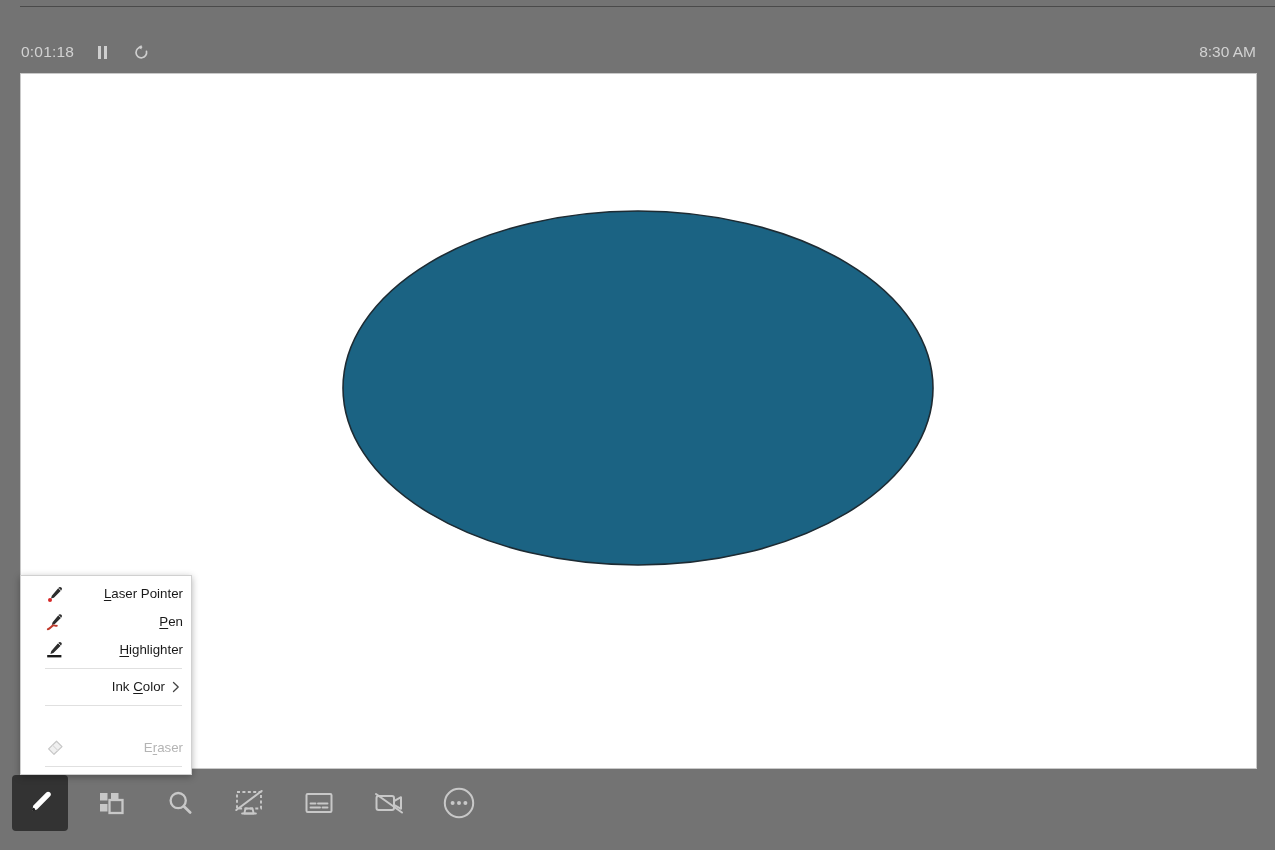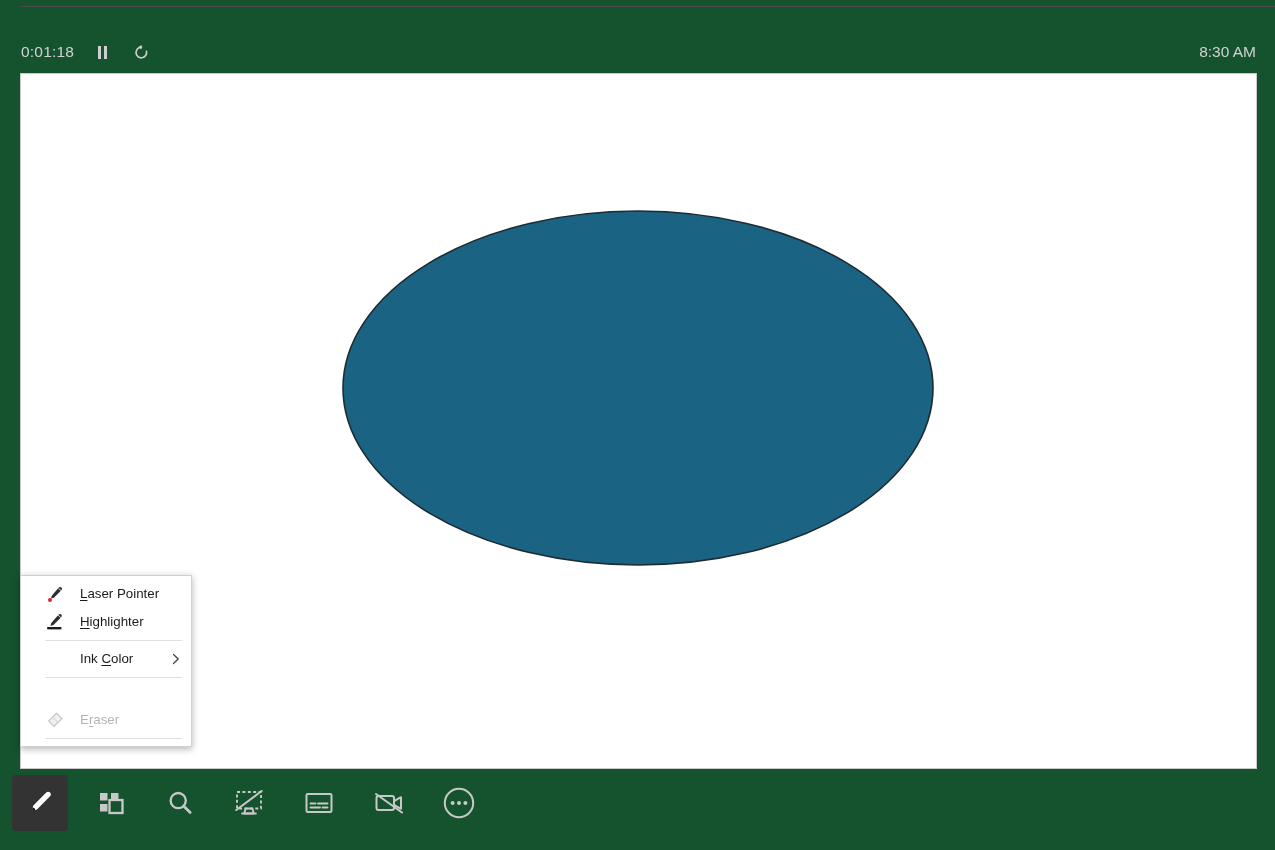--- a/index.html
+++ b/index.html
@@ -2,21 +2,21 @@
 <html><head>
 <meta charset="utf-8">
 <style>
   * { margin:0; padding:0; box-sizing:border-box; }
   html,body {
     width:1275px; height:850px;
     background:#1b1b1b;
     font-family:"Liberation Sans", sans-serif;
     overflow:hidden;
   }
-  #app { position:relative; width:1275px; height:850px; background:#14532d; }
+  #app { position:relative; width:1275px; height:850px; background:#737373;text-align:right; }
 
   
   .top-rule {
     position:absolute; left:20px; top:6px; width:1255px; height:1px;
     background:#4a4a4a;
   }
 
   
   .presenter-bar {
     position:absolute; left:0; top:30px; width:1275px; height:44px;
@@ -197,20 +197,30 @@
       <span class="ctx-ico">
         <svg width="20" height="20" viewBox="0 0 20 20">
           <path d="M16.4 3.6 a1.9 1.9 0 0 1 0 2.7 L8.9 13.8 l-2.9 0.8 0.8-2.9 L14.0 3.3 a1.9 1.9 0 0 1 2.4 0.3 z" fill="#2d2d2d"></path>
           <path d="M13.3 4.0 l2.7 2.7" stroke="#ffffff" stroke-width="0.9" fill="none"></path>
           <circle cx="5.0" cy="16.0" r="2.0" fill="#d62828"></circle>
         </svg>
       </span>
       <span class="ctx-label"><u>L</u>aser Pointer</span>
     </div>
 
+    <div class="ctx-item">
+      <span class="ctx-ico">
+        <svg width="20" height="20" viewBox="0 0 20 20">
+          <path d="M16.4 2.8 a1.8 1.8 0 0 1 0 2.6 L9.6 12.3 l-2.8 0.8 0.8-2.8 L14.0 2.6 a1.8 1.8 0 0 1 2.4 0.2 z" fill="#2d2d2d"></path>
+          <path d="M13.4 3.2 l2.6 2.6" stroke="#ffffff" stroke-width="0.85" fill="none"></path>
+          <path d="M2.8 17.2 c2.2-0.5 3.4-2.6 5.0-3.6 c1.4-0.9 2.6 0.5 4.0 0.2" fill="none" stroke="#c0392b" stroke-width="1.9" stroke-linecap="round"></path>
+        </svg>
+      </span>
+      <span class="ctx-label"><u>P</u>en</span>
+    </div>
 
     <div class="ctx-item">
       <span class="ctx-ico">
         <svg width="20" height="20" viewBox="0 0 20 20">
           <path d="M16.2 2.6 a1.9 1.9 0 0 1 0 2.7 L8.4 13.0 l-3.0 0.9 0.9-3.0 L13.7 2.4 a1.9 1.9 0 0 1 2.5 0.2 z" fill="#2d2d2d"></path>
           <path d="M13.1 3.0 l2.7 2.7" stroke="#ffffff" stroke-width="0.9" fill="none"></path>
           <rect x="2.2" y="15.0" width="14.2" height="2.4" fill="#1a1a1a"></rect>
         </svg>
       </span>
       <span class="ctx-label"><u>H</u>ighlighter</span>

